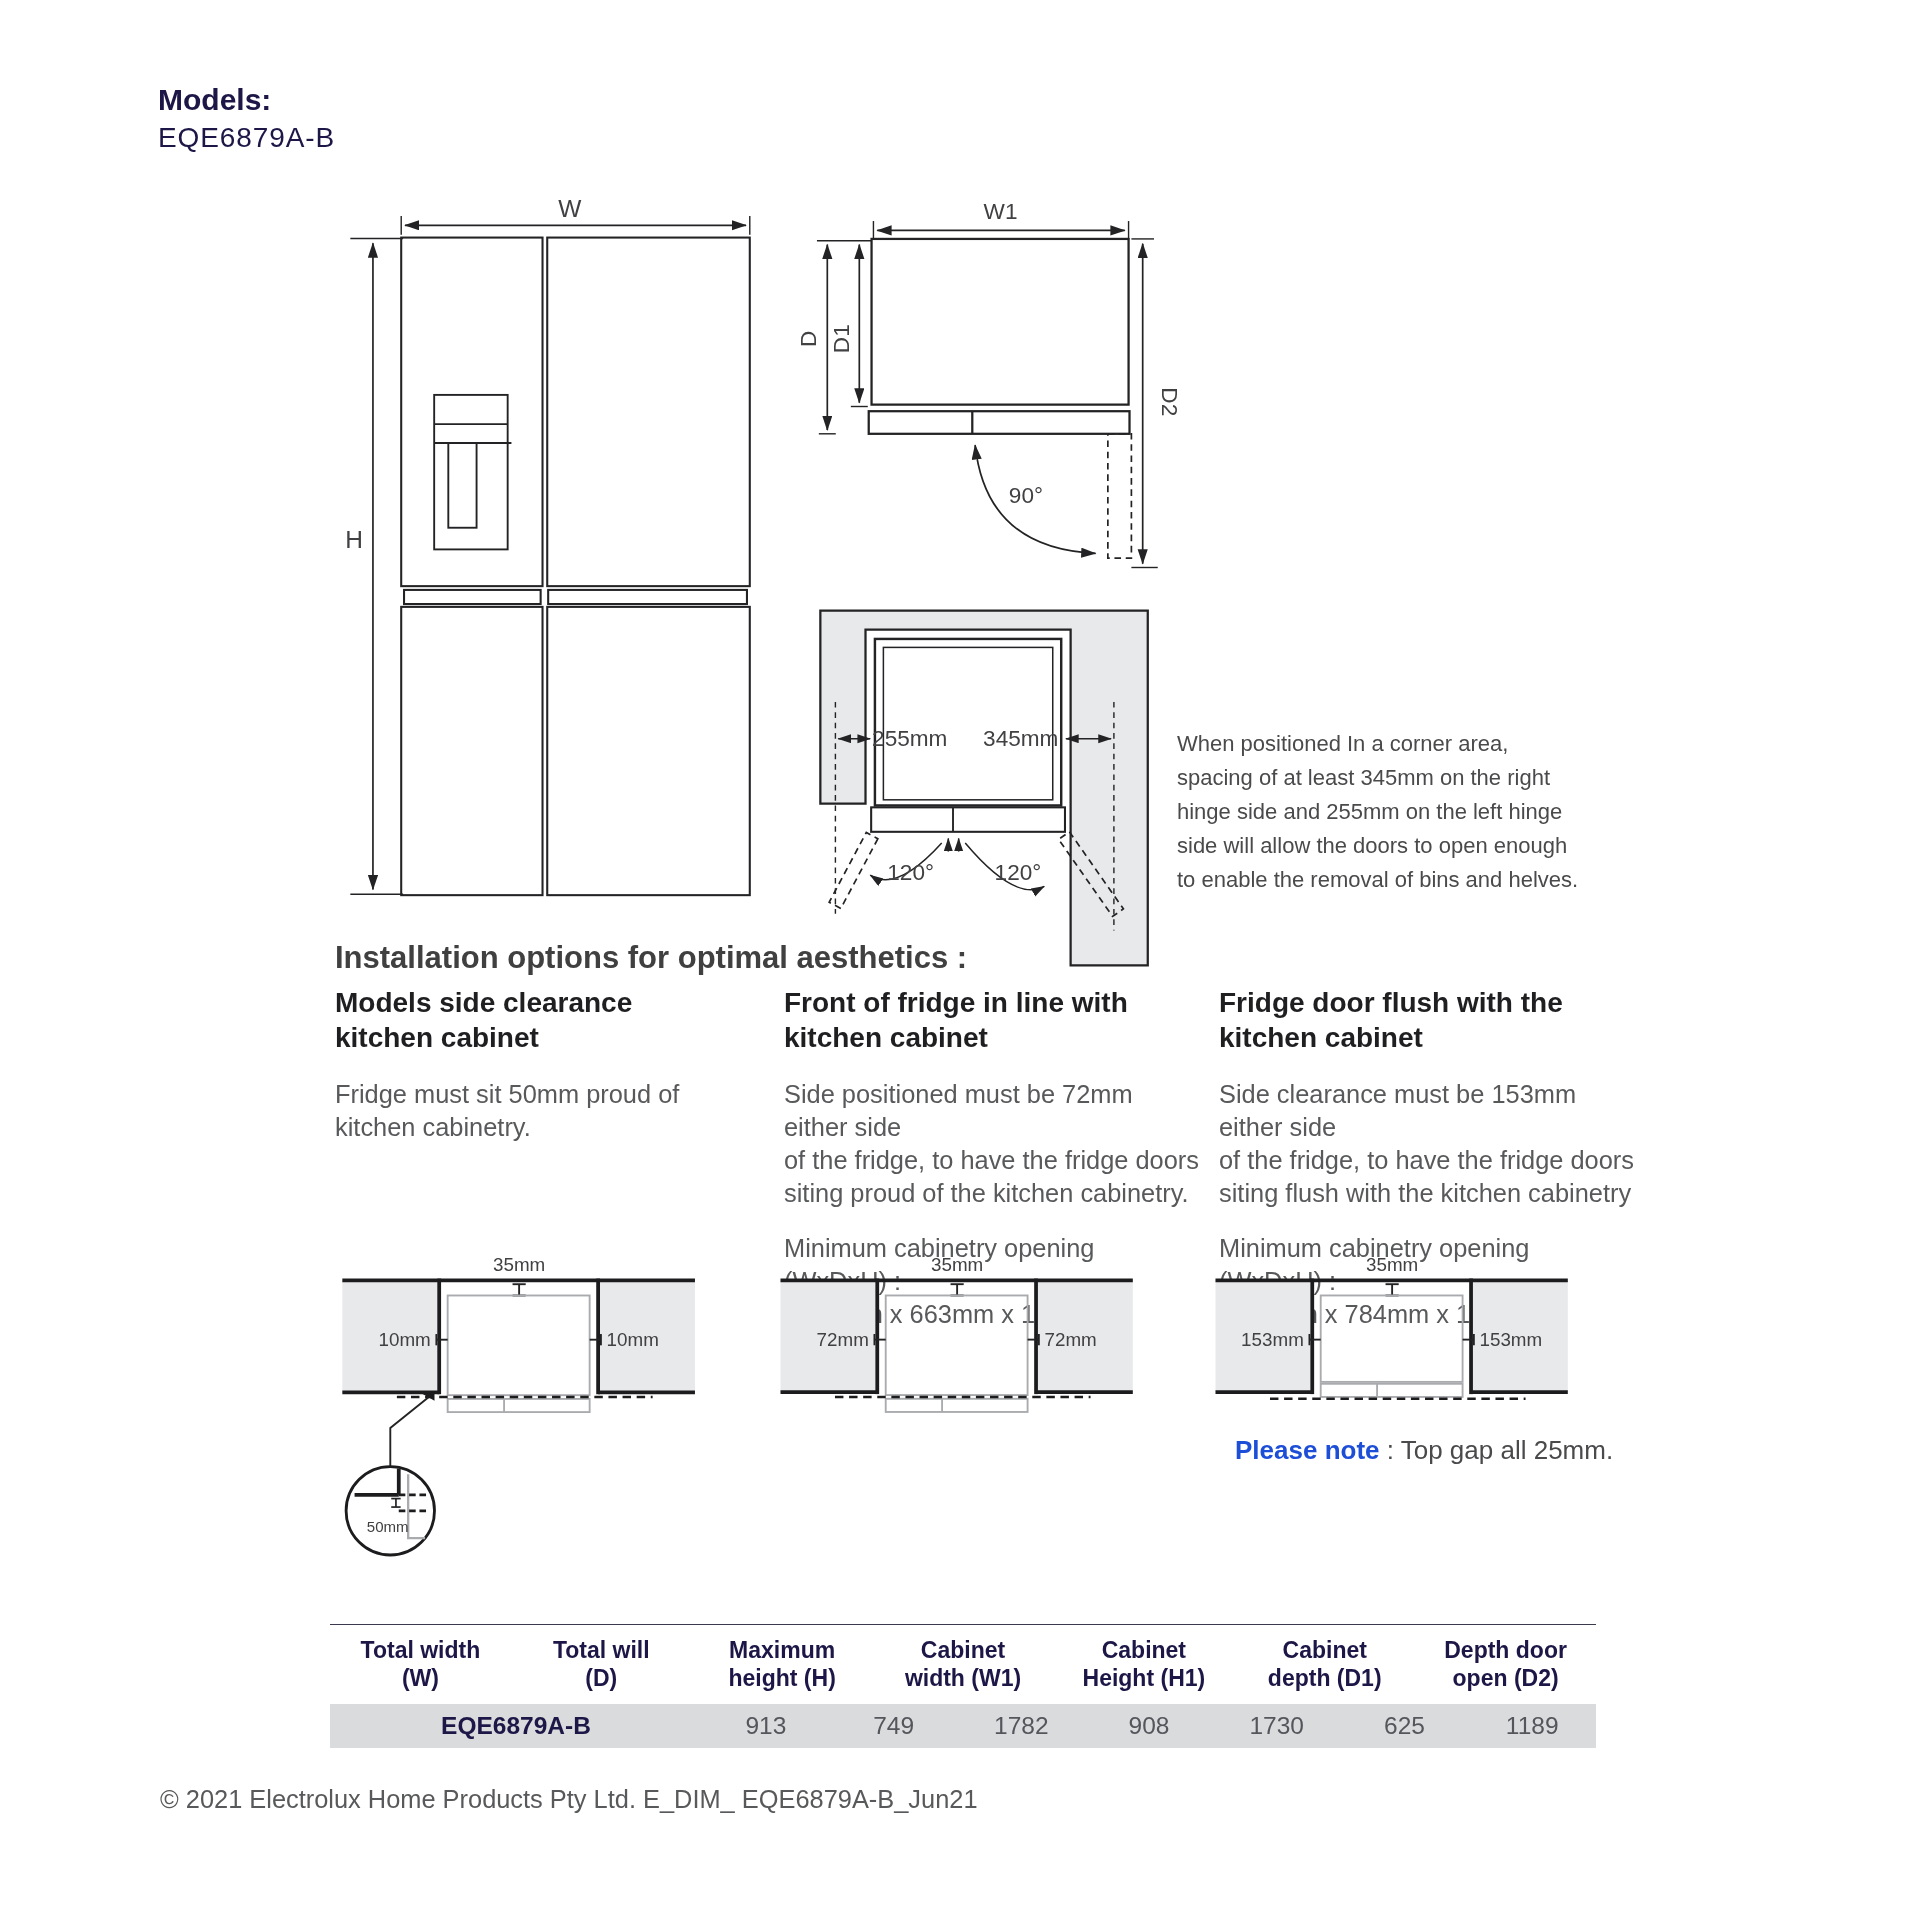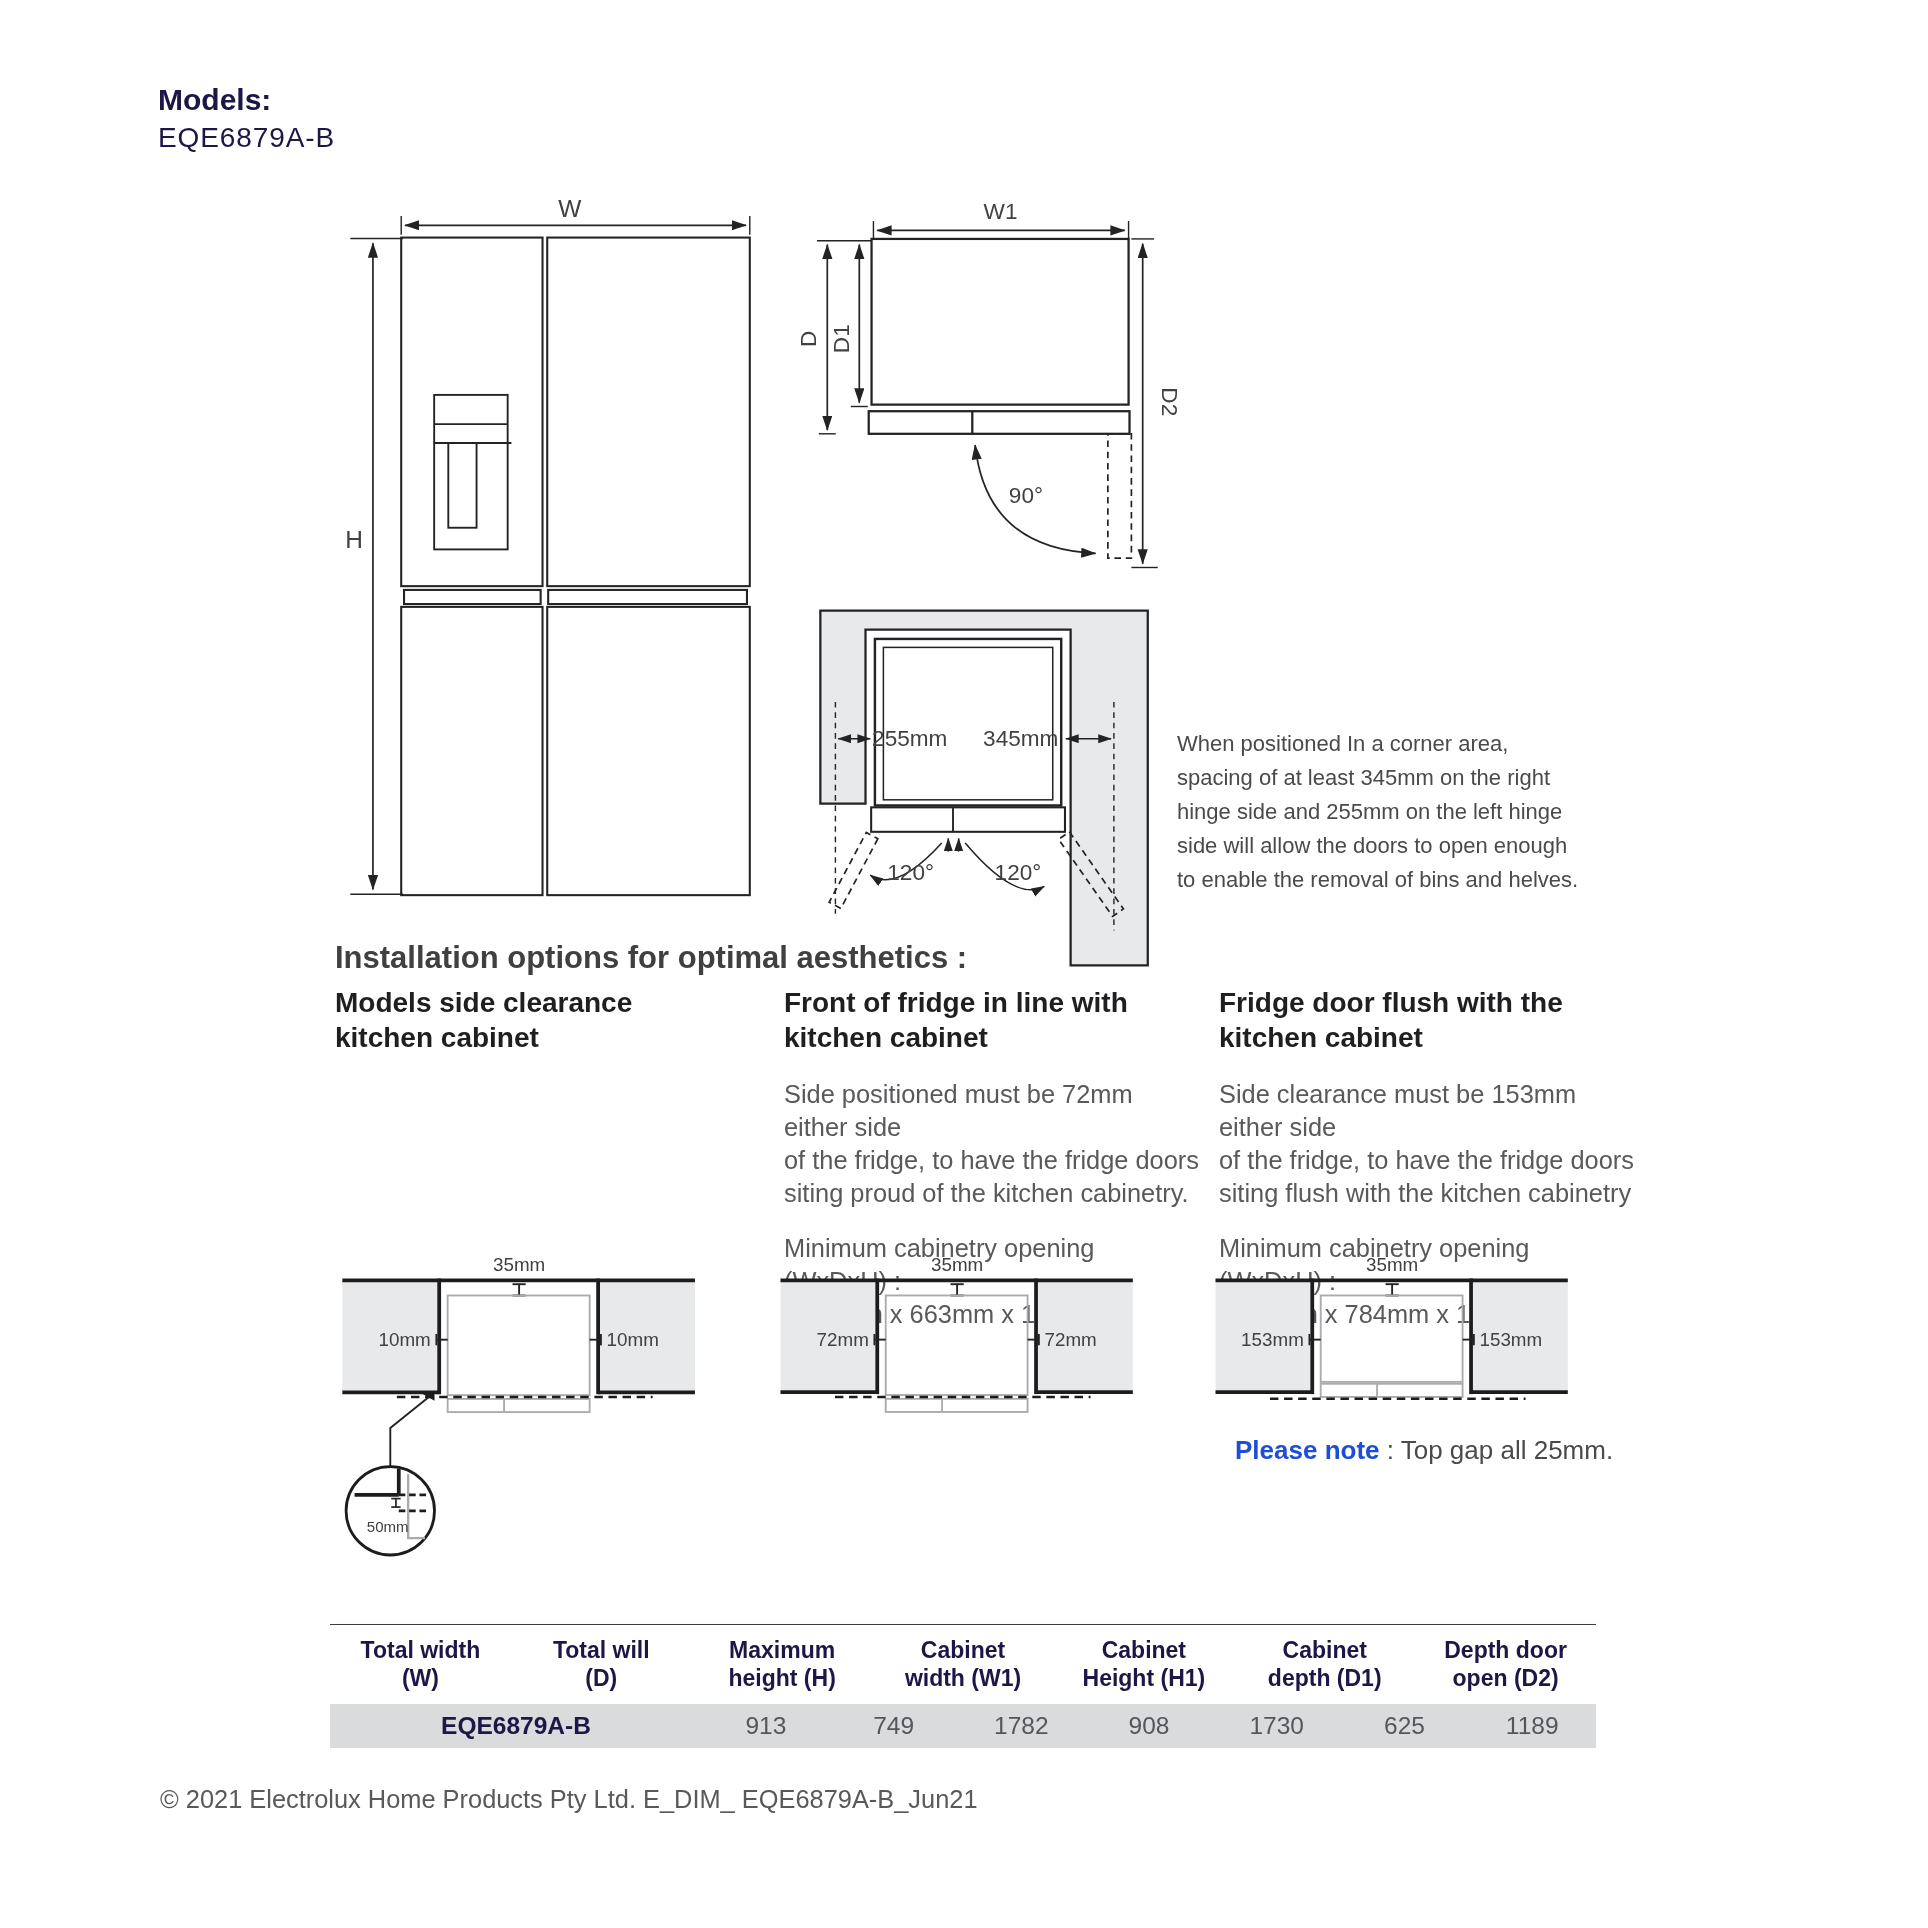--- a/index.html
+++ b/index.html
@@ -150,20 +150,22 @@
 spacing of at least 345mm on the right
 hinge side and 255mm on the left hinge
 side will allow the doors to open enough
 to enable the removal of bins and helves.</div>
 
 <div class="abs" id="install-heading">Installation options for optimal aesthetics :</div>
 
 <div class="abs opt-col" style="left:335px;top:985px">
   <div class="opt-title pre">Models side clearance
 kitchen cabinet</div>
+  <div class="opt-body pre">Fridge must sit 50mm proud of
+kitchen cabinetry.</div>
 </div>
 <div class="abs opt-col" style="left:784px;top:985px">
   <div class="opt-title pre">Front of fridge in line with
 kitchen cabinet</div>
   <div class="opt-body pre">Side positioned must be 72mm either side
 of the fridge, to have the fridge doors
 siting proud of the kitchen cabinetry.</div>
   <div class="opt-open pre">Minimum cabinetry opening (WxDxH) :
 1052mm x 663mm x 1807mm</div>
 </div>

